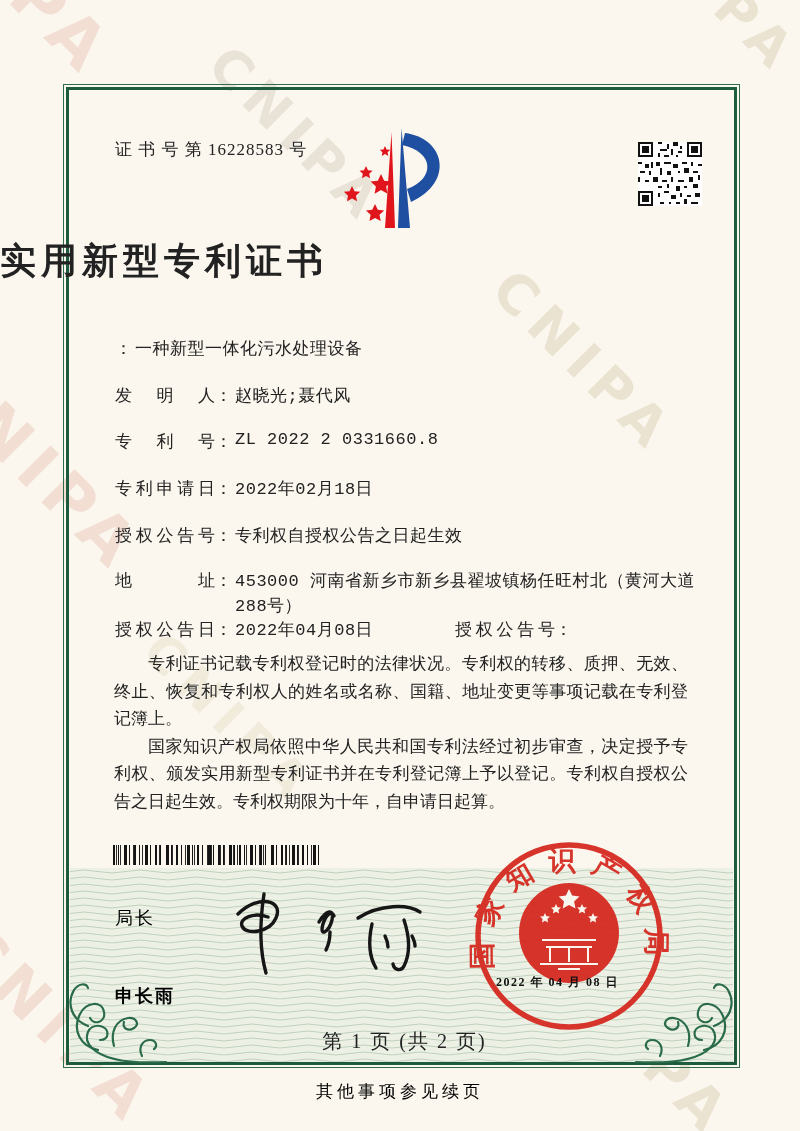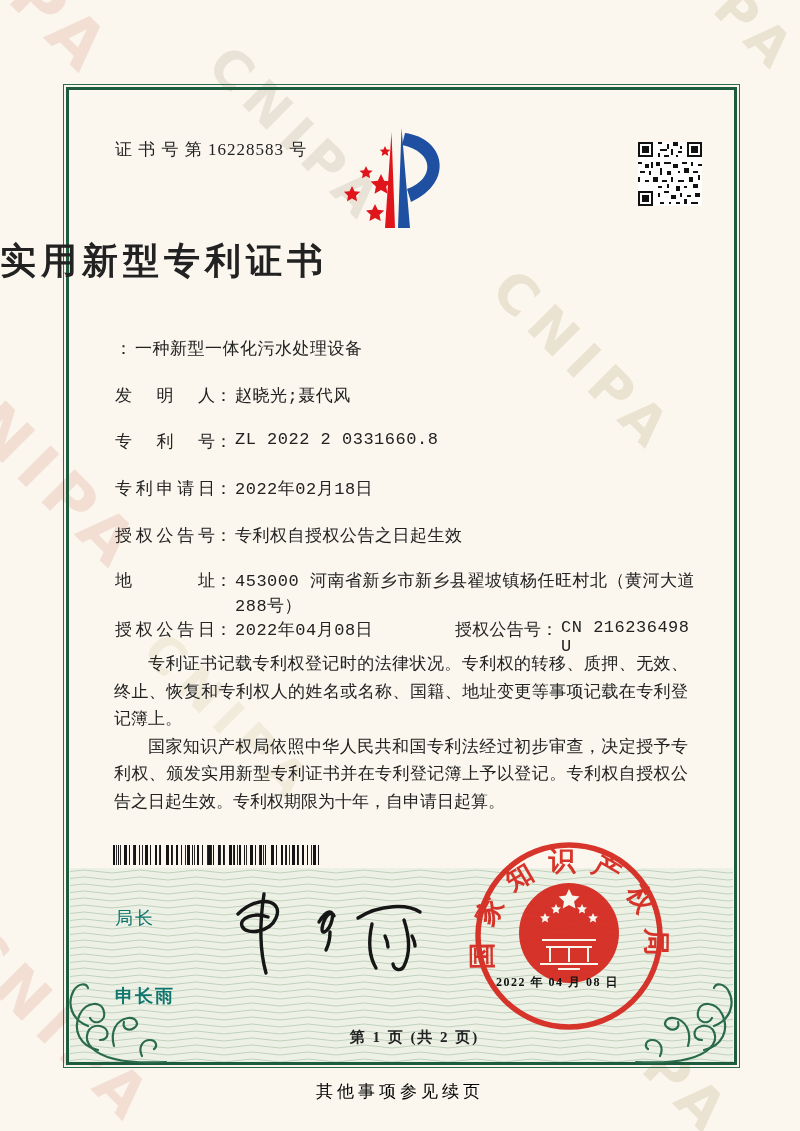--- a/index.html
+++ b/index.html
@@ -30,28 +30,28 @@
   .paras{position:absolute;left:114px;top:650px;width:574px;font-size:17px;line-height:27.5px;text-align:justify;}
   .paras p{margin:0;text-indent:2em;}
 
   .barcode{position:absolute;left:113px;top:845px;width:208px;height:20px;
     background:
       repeating-linear-gradient(90deg,#141414 0 2px,transparent 2px 5px,#141414 5px 6px,transparent 6px 11px,#141414 11px 14px,transparent 14px 16px,#141414 16px 17px,transparent 17px 21px),
       repeating-linear-gradient(90deg,transparent 0 3px,#2a2a2a 3px 4px,transparent 4px 7px,#2a2a2a 7px 8px,transparent 8px 13px);}
 
   .band{position:absolute;left:70px;top:868px;}
 
-  .officer{position:absolute;left:115px;font-family:"Liberation Sans","DejaVu Sans",sans-serif;font-size:18px;letter-spacing:2px;color:#0f766e;}
+  .officer{position:absolute;left:115px;font-family:"Liberation Sans","DejaVu Sans",sans-serif;font-size:18px;letter-spacing:2px;color:#000000;}
   .officer.t1{top:906px;}
   .officer.t2{top:984px;font-weight:bold;}
   .sig{position:absolute;left:222px;top:880px;}
   .seal{position:absolute;left:466px;top:836px;}
   .sealdate{position:absolute;left:496px;top:974px;font-size:12px;font-weight:bold;letter-spacing:1.5px;color:#111;}
 
-  .pageinfo{position:absolute;left:82px;top:1028px;width:665px;text-align:center;font-size:15px;letter-spacing:2px;font-weight:bold;}
+  .pageinfo{position:absolute;left:72px;top:1028px;width:665px;text-align:center;font-size:20px;letter-spacing:2px;}
   .contnote{position:absolute;left:0;top:1080px;width:800px;text-align:center;font-size:17px;letter-spacing:4px;color:#000000;}
 
   .flourish{position:absolute;width:112px;height:88px;}
   .flourish.bl{left:58px;top:980px;}
   .flourish.br{left:632px;top:980px;transform:scaleX(-1);}
 </style>
 </head>
 <body>
 <div id="cert">
 
@@ -205,21 +205,20 @@
       <span class="col">：</span>
     <span class="val wrap">453000 河南省新乡市新乡县翟坡镇杨任旺村北（黄河大道288号）</span>
   </div>
   <div class="frow" style="top:618px;width:575px">
     <span class="lab">授权公告日</span>
       <span class="col">：</span>
     <span class="val">2022年04月08日</span>
     <span class="pair2">
       <span class="lab">授权公告号</span>
         <span class="col">：</span>
-      <span class="val">CN 216236498 U</span>
     </span>
   </div>
 
   <div class="paras">
     <p>专利证书记载专利权登记时的法律状况。专利权的转移、质押、无效、终止、恢复和专利权人的姓名或名称、国籍、地址变更等事项记载在专利登记簿上。</p>
     <p>国家知识产权局依照中华人民共和国专利法经过初步审查，决定授予专利权、颁发实用新型专利证书并在专利登记簿上予以登记。专利权自授权公告之日起生效。专利权期限为十年，自申请日起算。</p>
   </div>
 
   <div class="barcode"></div>
 

